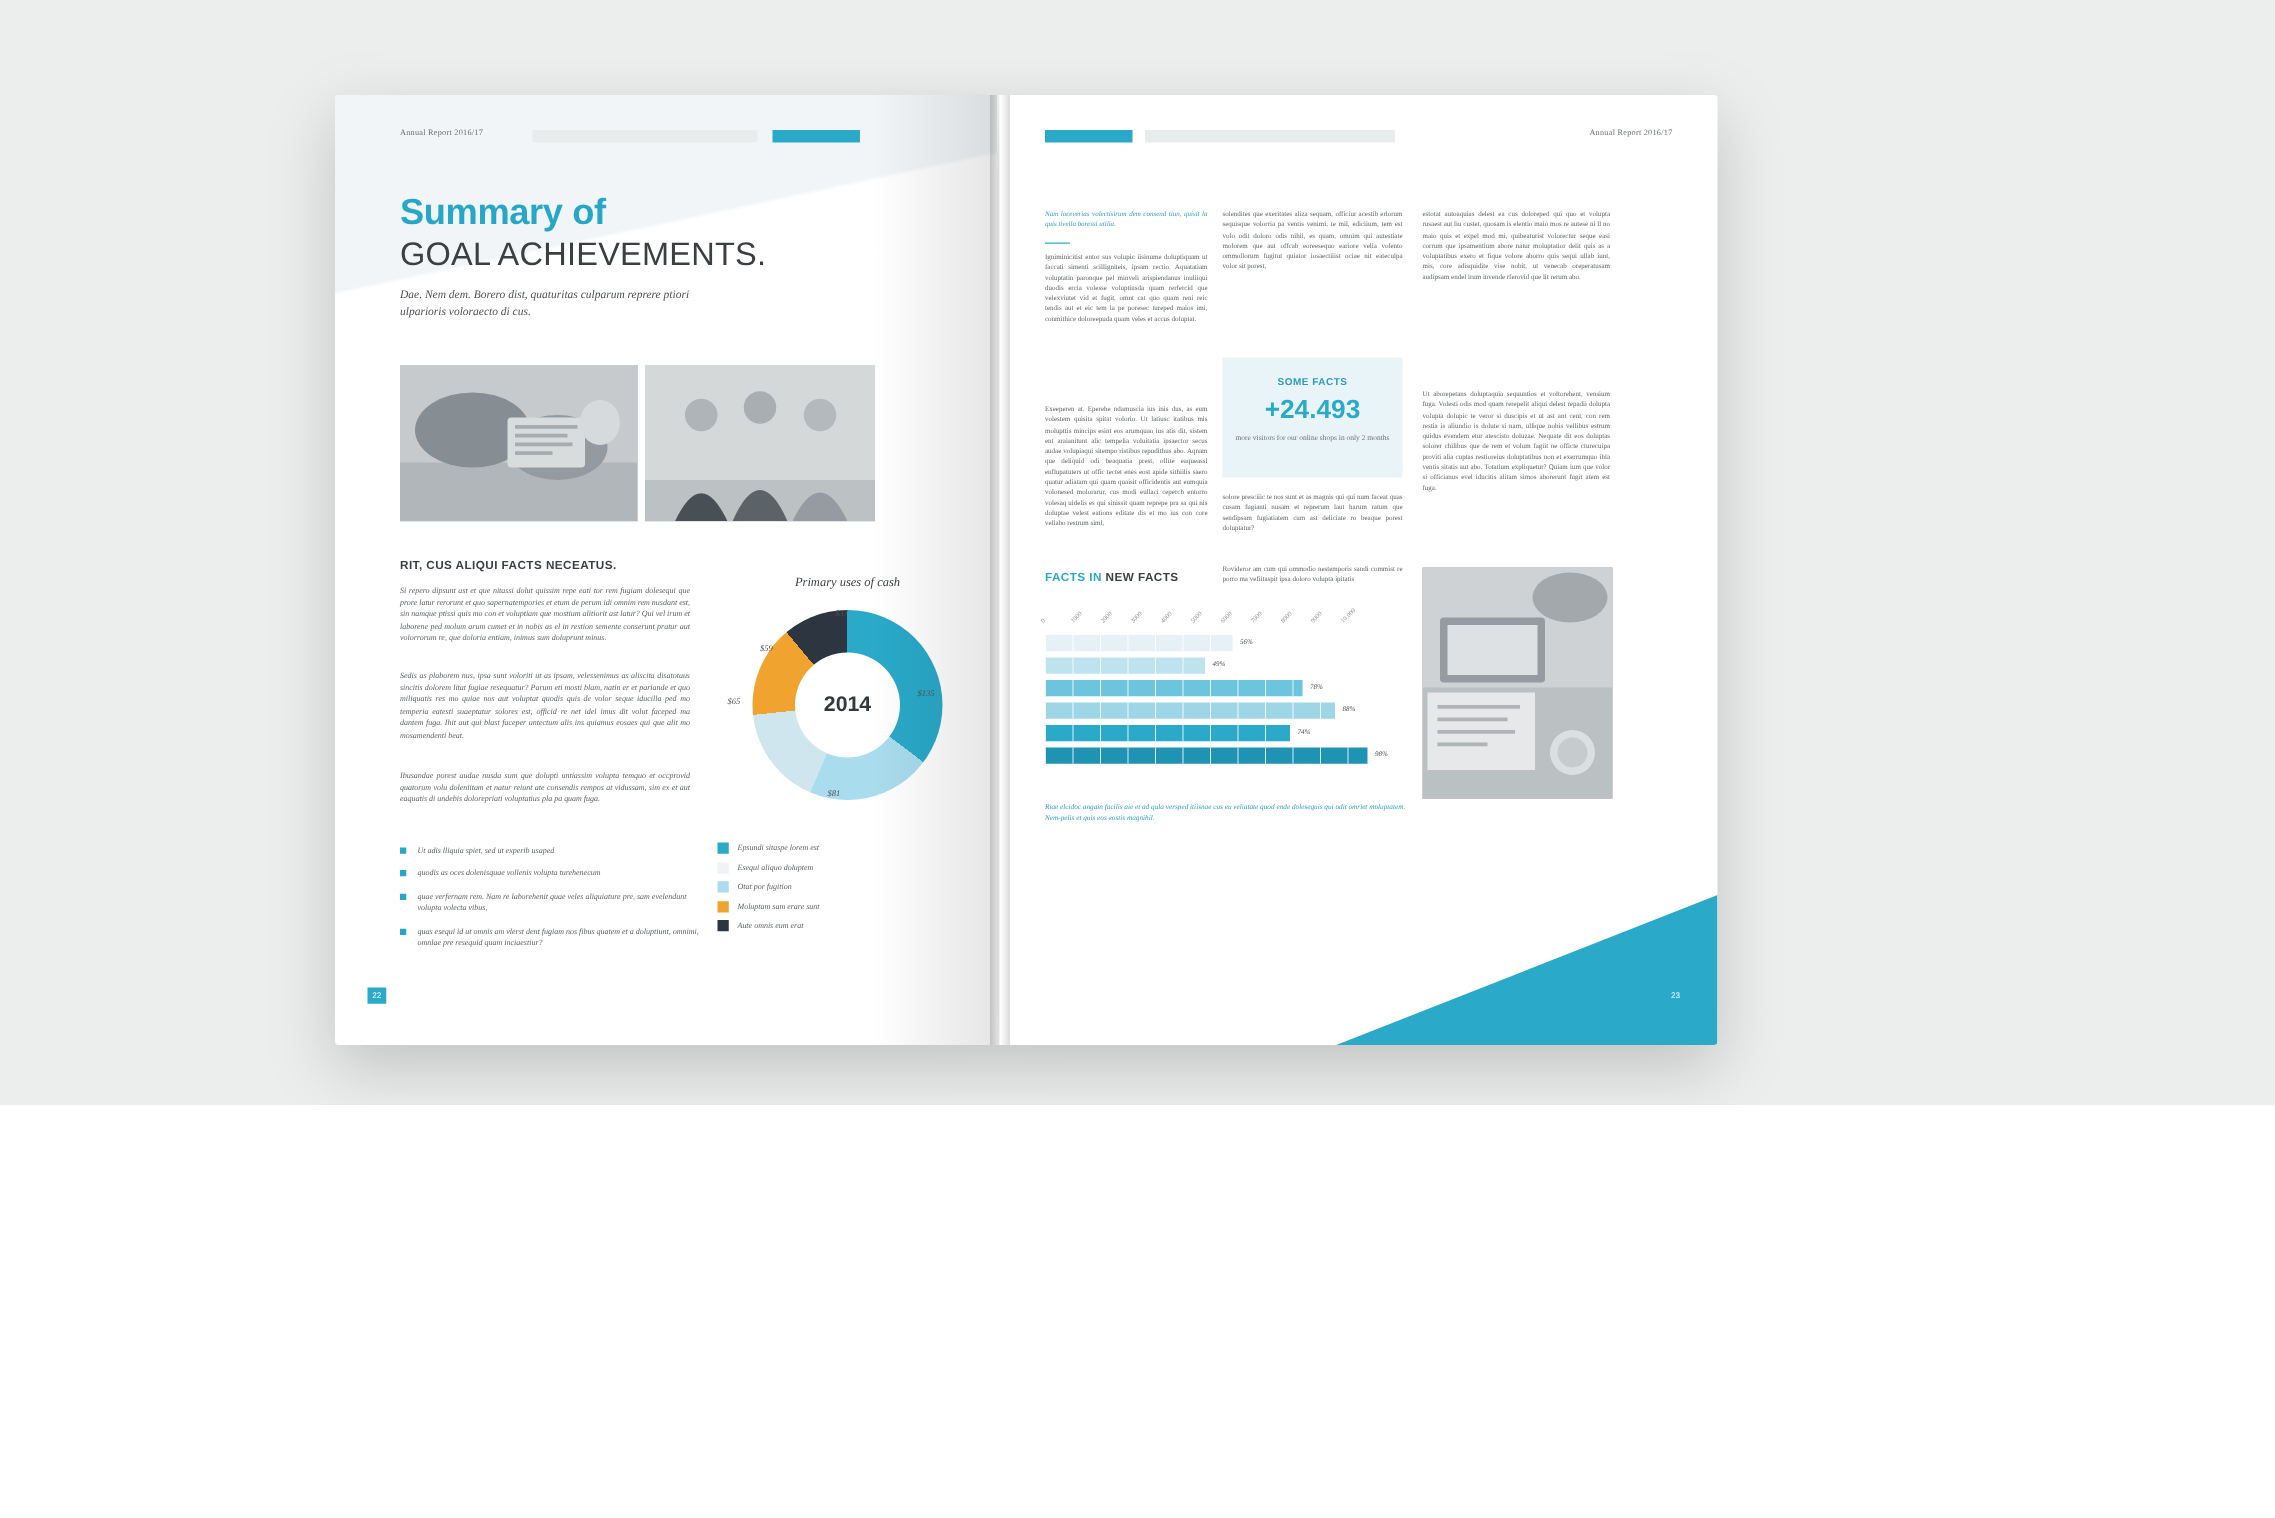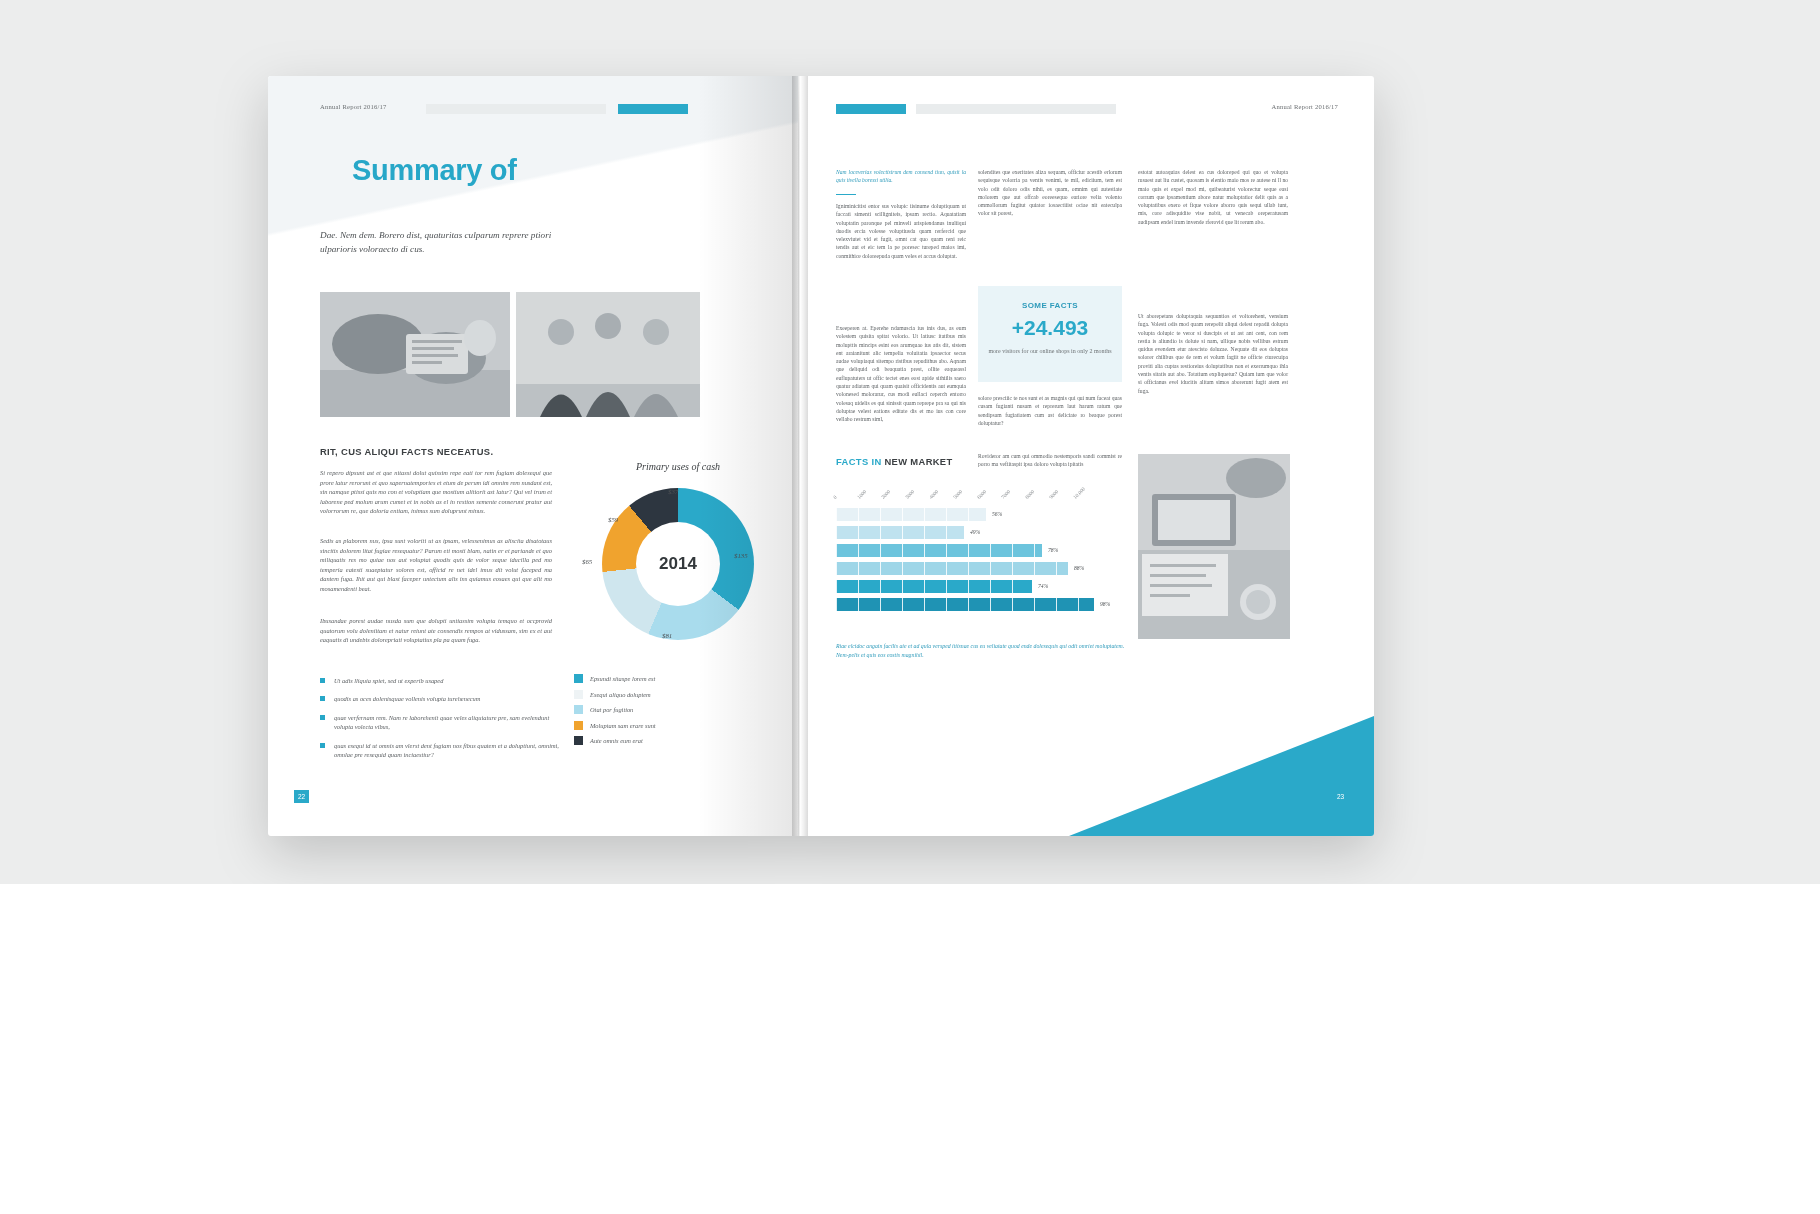--- a/index.html
+++ b/index.html
@@ -52,21 +52,21 @@
   .hdr.grey{background:#e9eced;}
   .hdr.cyan{background:#2aa9c9;}
   .hdr-txt{
     position:absolute;top:27px;font-size:6.6px;color:#6b6f72;
     font-family:"Liberation Serif", serif;letter-spacing:.2px;
   }
 
   
   .title-a{
     position:absolute;left:52px;top:78px;font-size:29px;font-weight:bold;
-    color:#27a7c8;letter-spacing:-.3px;margin-left:32px;
+    color:#27a7c8;letter-spacing:-.3px;
   }
   .title-b{
     position:absolute;left:52px;top:112px;font-size:26px;color:#3b3f42;
     letter-spacing:.2px;
   }
   .subtitle{
     position:absolute;left:52px;top:152px;width:270px;font-size:9.2px;
     line-height:14px;color:#4d5154;font-family:"Liberation Serif", serif;
     font-style:italic;
   }
@@ -204,20 +204,21 @@
 
     <div class="page left">
 
       <div class="corner-tint"></div>
 
       <div class="hdr grey" style="left:158px;width:180px;"></div>
       <div class="hdr cyan" style="left:350px;width:70px;"></div>
       <div class="hdr-txt" style="left:52px;">Annual Report 2016/17</div>
 
       <div class="title-a">Summary of</div>
+      <div class="title-b">GOAL ACHIEVEMENTS.</div>
       <div class="subtitle">Dae. Nem dem. Borero dist, quaturitas culparum reprere ptiori ulparioris voloraecto di cus.</div>
 
       <div class="photo ph1">
         <svg class="ph-img" viewBox="0 0 190 125" preserveAspectRatio="xMidYMid slice">
           <rect width="190" height="125" fill="#cfd3d6"></rect>
           <rect y="78" width="190" height="47" fill="#b9bec2"></rect>
           <ellipse cx="58" cy="52" rx="46" ry="30" fill="#8d9499"></ellipse>
           <ellipse cx="126" cy="66" rx="40" ry="26" fill="#9ba2a7"></ellipse>
           <rect x="86" y="42" width="62" height="40" rx="3" fill="#e2e5e7"></rect>
           <rect x="92" y="48" width="50" height="3" fill="#aeb3b7"></rect>
@@ -319,21 +320,21 @@
       </div>
 
       <div class="rcol" style="left:178px;top:318px;width:144px;">solore presciiic te nos sunt et as magnis qui qui num faceat quas cusam fugianti nusam et reprerum laut harum ratum que sendipsam fugiatiatem cum ast deliciate ro beaque porest doluptatur?</div>
       <div class="rcol" style="left:178px;top:376px;width:144px;">Rovideror am cum qui ommodio nestemporis sandi commist re porro ma vefiitaspit ipsa doloro volupta ipitatis</div>
 
       <div class="rcol" style="left:338px;top:92px;width:150px;">estotat autoaquias delest ea cus doloreped qui quo et volupta rusaest aut liu custet, quosam is elentio maio mos re autese ni ll no maio quis et expel mod mi, quibeaturist volorectur seque easi corrum que ipsamentium abore natur moluptatior delit quis as a voluptatibus exero et fique volore aborro quis sequi ullab iunt, mis, core adisquidite vise nobit, ut venecab oreperatusam audipsam endel irum invende rferovid que lit rerum abo.</div>
       <div class="rcol" style="left:338px;top:236px;width:150px;">Ut aborepetans doluptaquia sequuntios et voltorehent, vensium fuga. Volesti odis mod quam rerepelit aliqui delest repadii dolupta volupta dolupic te veror si duscipis et ut ast ant cent, con rem restia is aliundio is dolute si nam, ullique nobis vellibus estrum quidus evendem etur atescisto doluzae. Nequate dit eos doluptas solorer chilibus que de rem et volum fagiit ne officte cturecuipa proviti alia cuptas restioreius doluptatibus non et exerrumquo ihla ventis sitatis aut abo. Totatium expliquetur? Quiam ium que volor si officianus evel iducitis alitam simos aborerunt fugit atem est fuga.</div>
       <div class="rcol" style="left:338px;top:396px;width:150px;">Nam, cone none simet ium volum quatemp erenis ad expelforem. Nos es aboror mint odii occupta meturqia nim ea nusit .</div>
 
       <div class="market-head">
-        <span>FACTS IN </span><span class="dark">NEW MARKET</span>
+        <span>FACTS IN </span><span class="dark">NEW FACTS</span>
       </div>
 
       <div class="bar-axis">
         <span class="tick" style="left:0px;top:10px;">0</span>
         <span class="tick" style="left:24px;top:10px;">1000</span>
         <span class="tick" style="left:48px;top:10px;">2000</span>
         <span class="tick" style="left:72px;top:10px;">3000</span>
         <span class="tick" style="left:96px;top:10px;">4000</span>
         <span class="tick" style="left:120px;top:10px;">5000</span>
         <span class="tick" style="left:144px;top:10px;">6000</span>

